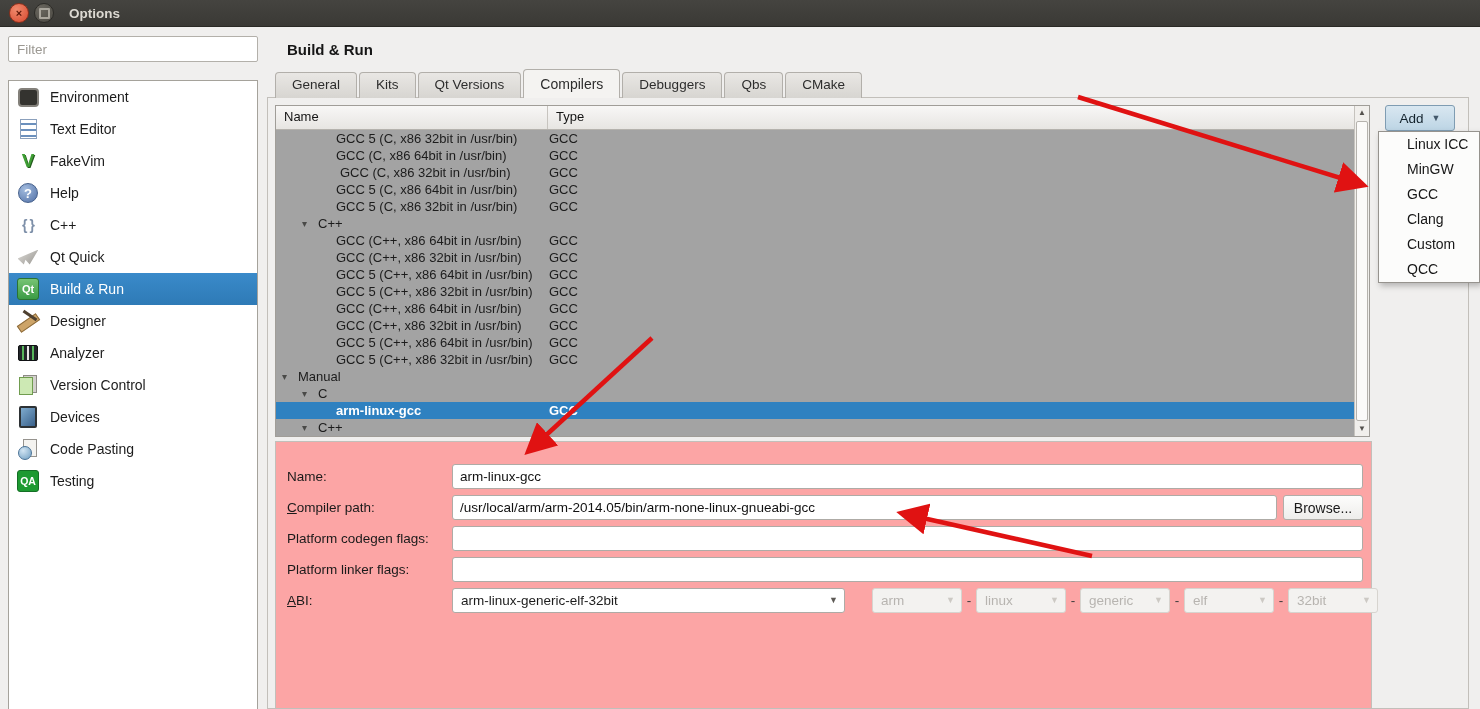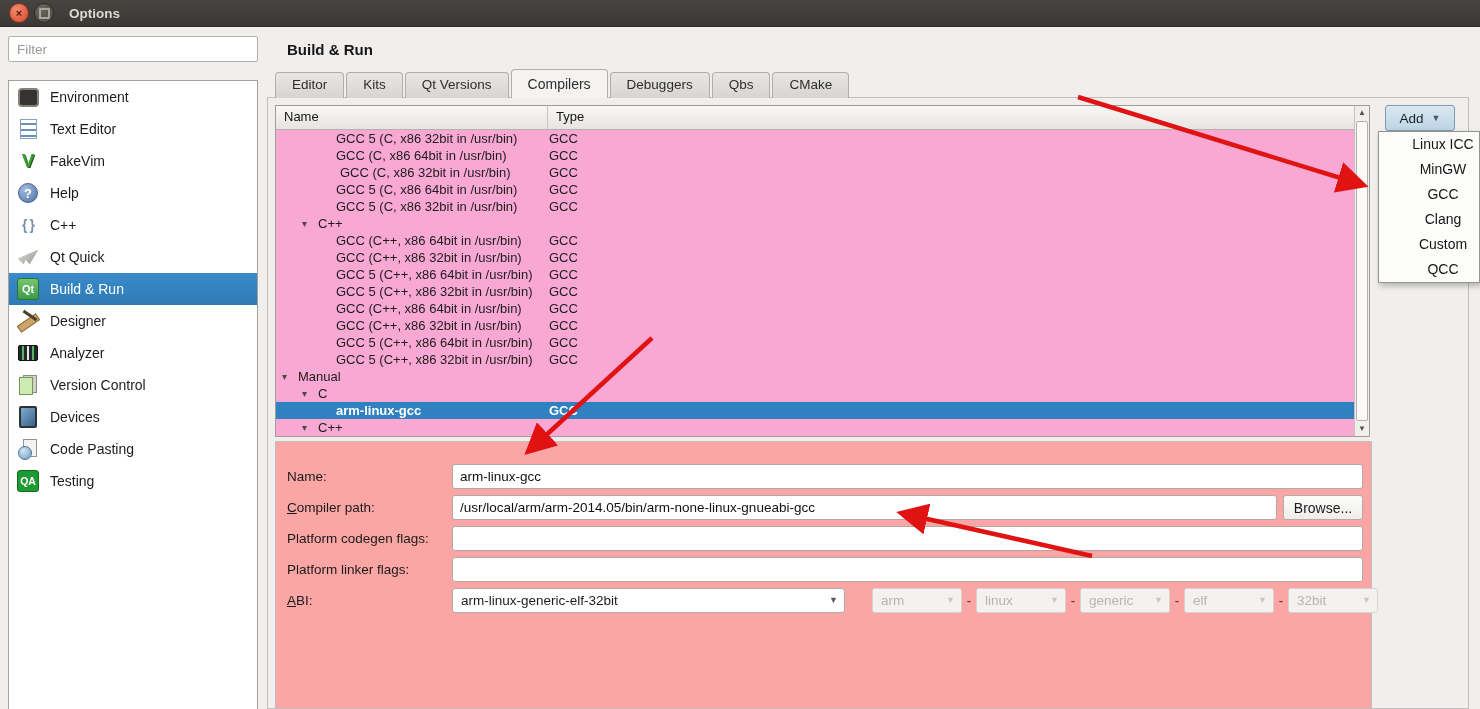--- a/index.html
+++ b/index.html
@@ -65,21 +65,21 @@
   .pane{position:absolute;left:267px;top:97px;width:1202px;height:612px;box-sizing:border-box;
     border:1px solid #c2bfba;background:#f0efee;}
   .tabbar{position:absolute;left:275px;top:69px;height:29px;display:flex;align-items:flex-end;z-index:3;}
   .tab{box-sizing:border-box;height:26px;line-height:24px;padding:0 16px;font-size:13.5px;color:#2d2d2d;
     background:linear-gradient(#e9e7e4,#d7d5d1);border:1px solid #b2afaa;border-bottom:none;
     border-radius:4px 4px 0 0;margin-right:2px;cursor:default;}
   .tab.active{height:29px;line-height:28px;background:#f4f3f1;font-size:14px;}
 
   
   .ctable{position:absolute;left:275px;top:105px;width:1095px;height:332px;box-sizing:border-box;
-    border:1px solid #a09d98;background:#f9a8d4;overflow:hidden;}
+    border:1px solid #a09d98;background:#a3a3a3;overflow:hidden;}
   .thead{position:absolute;left:0;top:0;right:0;height:23px;display:flex;
     background:linear-gradient(#f8f7f6,#e7e5e2);border-bottom:1px solid #b5b2ad;}
   .th{box-sizing:border-box;padding:0 8px;font-size:13px;line-height:22px;color:#141414;}
   .th-name{width:272px;border-right:1px solid #c7c4bf;}
   .tbody{position:absolute;left:0;top:24px;right:15px;bottom:0;}
   .trow{position:relative;height:17px;font-size:13px;line-height:17px;white-space:nowrap;}
   .trow .rname{position:absolute;left:0;top:0;}
   .trow .rtype{position:absolute;left:273px;top:0;}
   .trow.selected{background:#2f81c0;color:#fff;font-weight:bold;width:calc(100% + 15px);}
   .expander{position:absolute;top:0;font-size:10px;color:#4a4a48;line-height:17px;}
@@ -90,21 +90,21 @@
   .vs-down{bottom:0;}
   .vs-thumb{position:absolute;left:1px;right:1px;top:15px;bottom:15px;background:#fbfaf9;
     border:1px solid #b5b2ad;border-radius:2px;}
 
   
   .add-btn{position:absolute;left:1385px;top:105px;width:70px;height:26px;box-sizing:border-box;
     background:linear-gradient(#d9e7f1,#bdd5e5);border:1px solid #7f9cb2;border-radius:3px;
     display:flex;align-items:center;justify-content:center;gap:8px;font-size:13.5px;color:#13222c;cursor:default;}
   .add-btn .arrow{font-size:9px;color:#43586b;}
   .add-menu{position:absolute;left:1378px;top:131px;width:102px;box-sizing:border-box;
-    background:#fcfcfb;border:1px solid #96938e;box-shadow:2px 3px 6px rgba(0,0,0,.25);z-index:5;text-align:center;}
+    background:#fcfcfb;border:1px solid #96938e;box-shadow:2px 3px 6px rgba(0,0,0,.25);z-index:5;}
   .menu-item{height:25px;line-height:25px;padding-left:28px;font-size:14px;color:#161616;cursor:default;}
 
   
   .form-panel{position:absolute;left:275px;top:441px;width:1097px;height:268px;box-sizing:border-box;
     border:1px solid #c2bfba;background:#fca5a5;}
   .frow{position:absolute;left:0;right:0;height:25px;}
   .flabel{position:absolute;left:11px;top:0;font-size:13.5px;line-height:25px;color:#1a1a1a;}
   .ftext{position:absolute;left:176px;top:0;height:25px;box-sizing:border-box;background:#fff;
     border:1px solid #aeaba6;border-radius:3px;padding:0 7px;font-size:13.5px;font-family:inherit;color:#111;outline:none;}
   .w-full{width:911px;} .w-path{width:825px;}
@@ -186,21 +186,21 @@
       </div>
       <div class="side-item">
         <span class="icon testing-icon"></span>
         <span>Testing</span>
       </div>
     </div>
 
   <div class="page-title">Build &amp; Run</div>
   <div class="pane"></div>
   <div class="tabbar">
-      <div class="tab">Editor</div>
+      <div class="tab">General</div>
       <div class="tab">Kits</div>
       <div class="tab">Qt Versions</div>
       <div class="tab active">Compilers</div>
       <div class="tab">Debuggers</div>
       <div class="tab">Qbs</div>
       <div class="tab">CMake</div>
     </div>
 
   <div class="ctable">
     <div class="thead">

